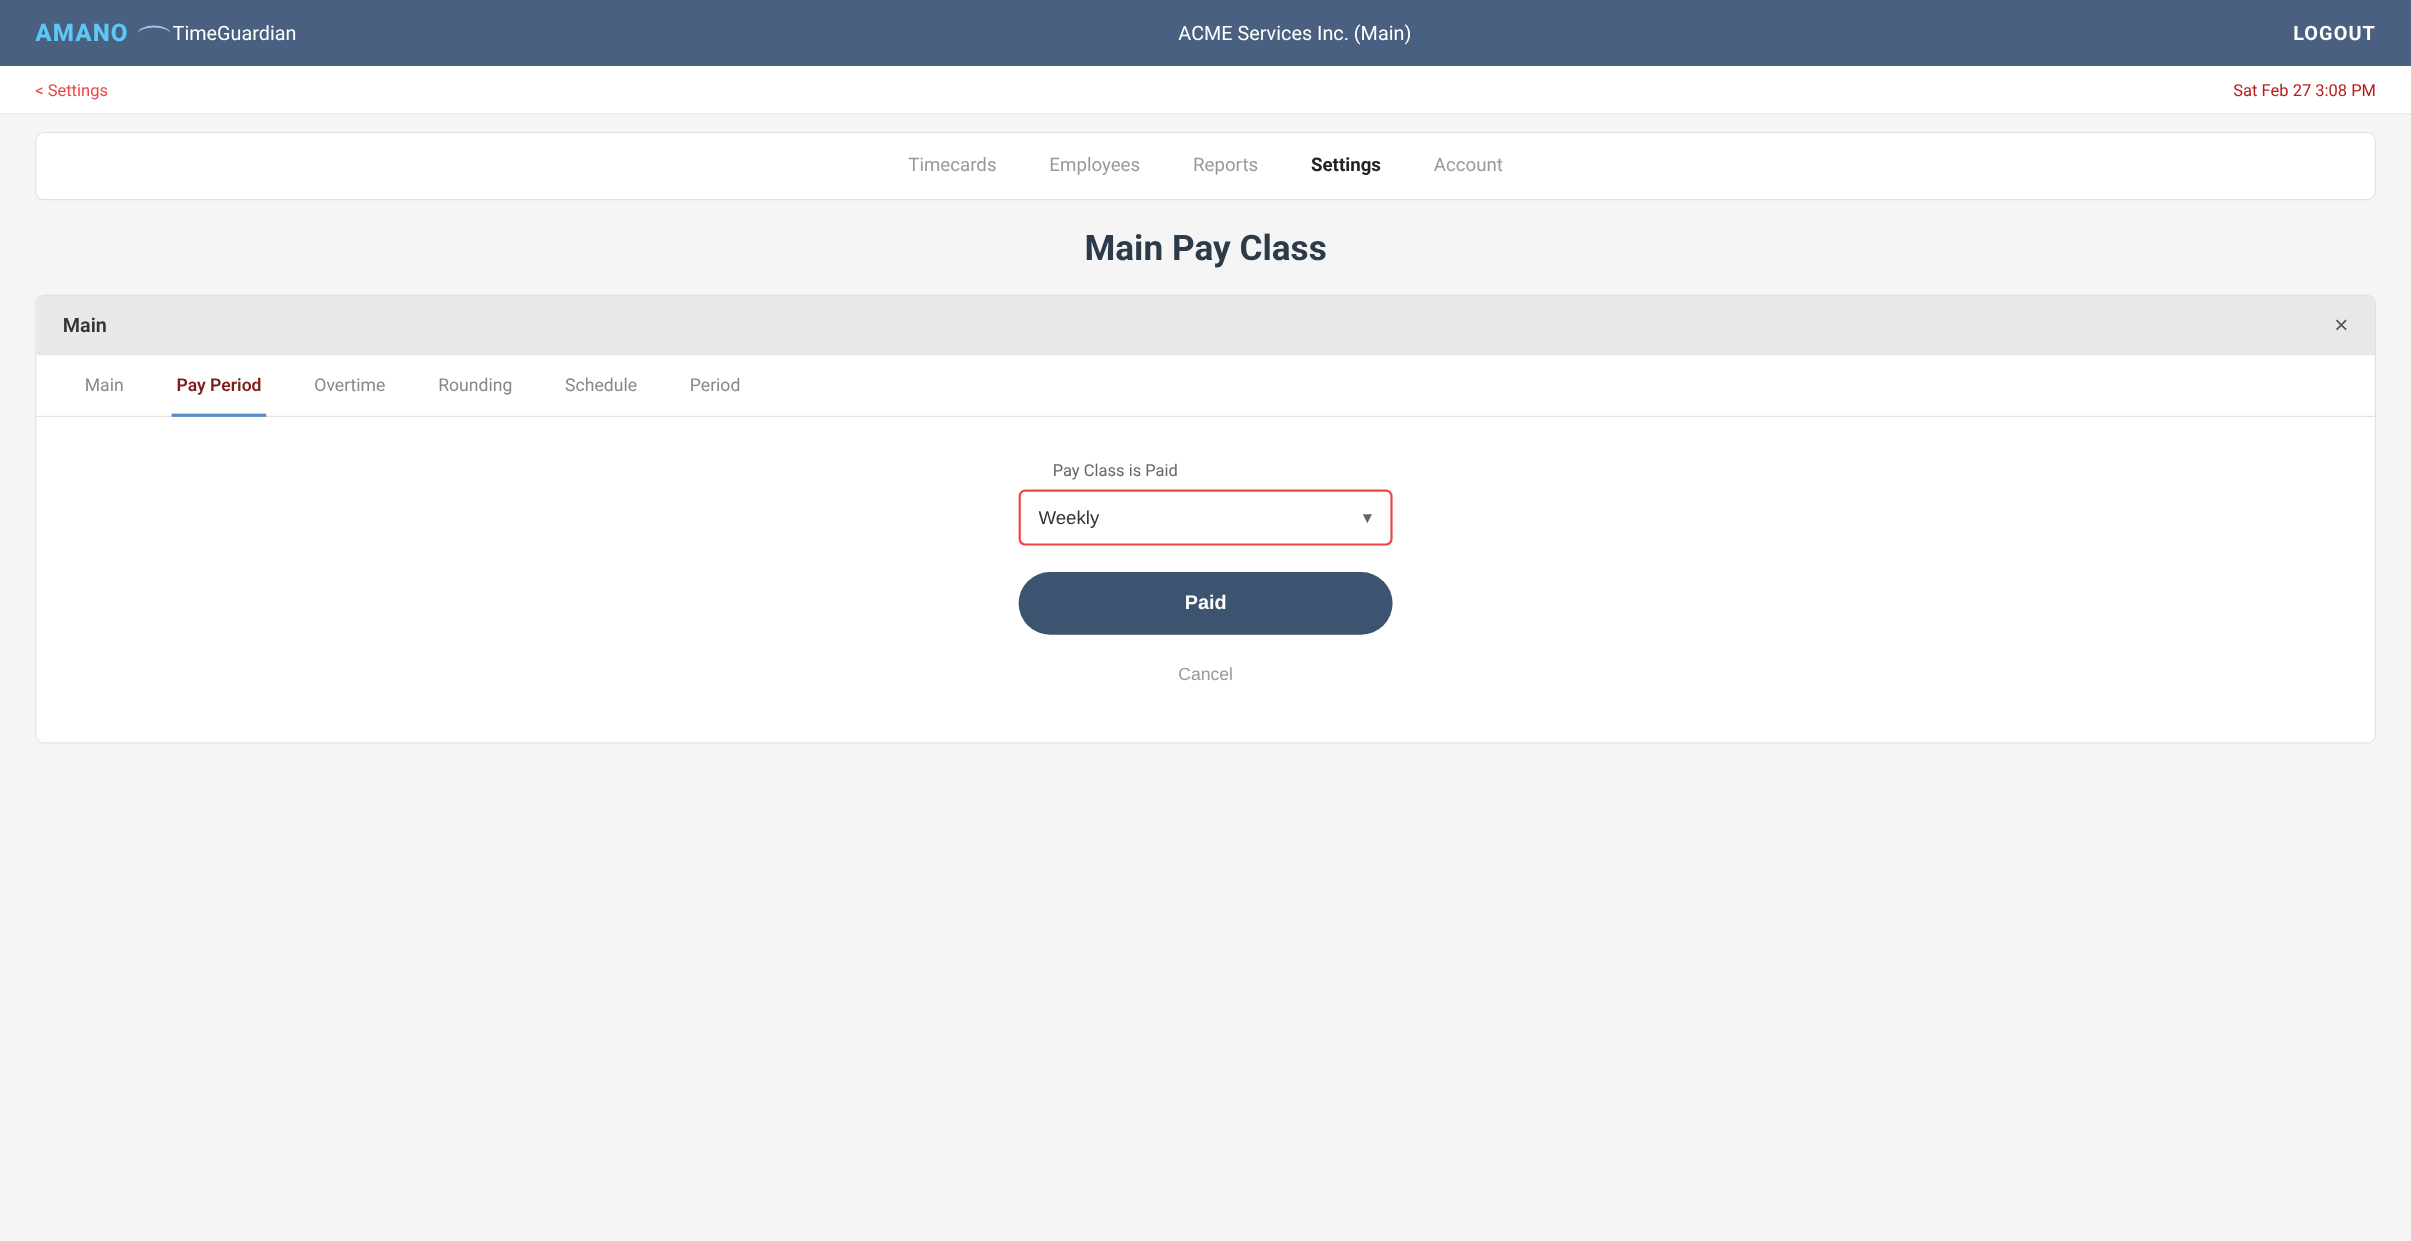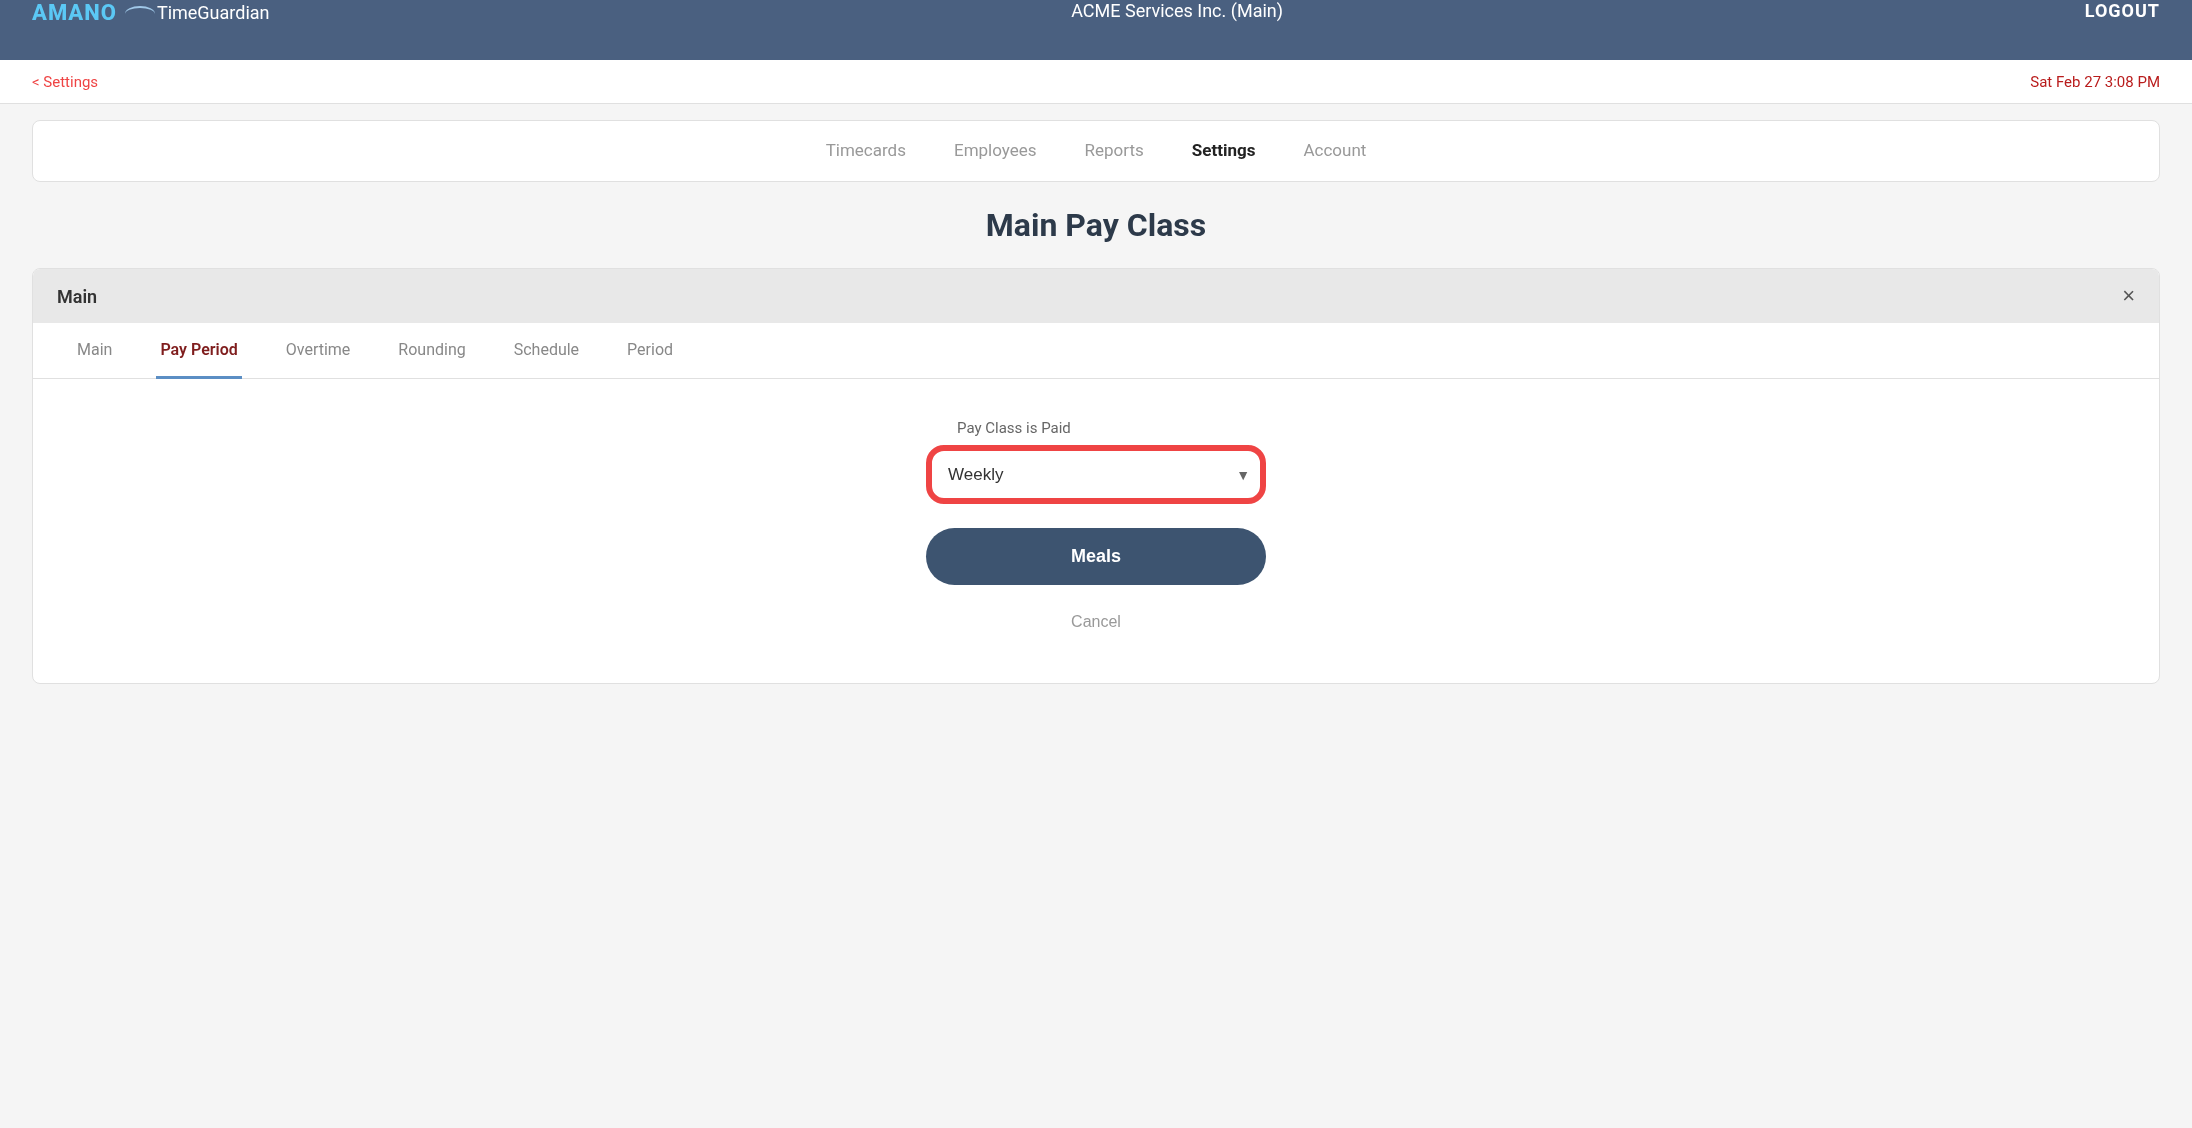--- a/index.html
+++ b/index.html
@@ -6,21 +6,21 @@
     body {
       font-family: -apple-system, BlinkMacSystemFont, 'Segoe UI', Roboto, sans-serif;
       background: #f5f5f5;
       min-height: 100vh;
     }
 
     
     .header {
       background: #4a6080;
       display: flex;
-      align-items: flex-start;
+      align-items: center;
       justify-content: space-between;
       padding: 0 32px;
       height: 60px;
     }
     .header-logo {
       display: flex;
       align-items: center;
       gap: 8px;
     }
     .logo-amano {
@@ -197,22 +197,22 @@
       margin-left: 31px;
     }
     .form-select-wrapper {
       position: relative;
     }
     .form-select {
       width: 100%;
       padding: 14px 48px 14px 16px;
       font-size: 17px;
       color: #333;
-      border: 6px solid #ef4444;
-      border-radius: 18px;
+      border: 2px solid #ef4444;
+      border-radius: 6px;
       appearance: none;
       background: #ffffff;
       cursor: pointer;
     }
     .select-arrow {
       position: absolute;
       right: 16px;
       top: 50%;
       transform: translateY(-50%);
       pointer-events: none;
@@ -295,18 +295,18 @@
           <select class="form-select">
             <option value="Weekly">Weekly</option>
             <option value="Bi-Weekly">Bi-Weekly</option>
             <option value="Semi-Monthly">Semi-Monthly</option>
             <option value="Monthly">Monthly</option>
           </select>
           <span class="select-arrow">▼</span>
         </div>
       </div>
 
-      <button class="save-button">Meals</button>
+      <button class="save-button">Paid</button>
       <button class="cancel-button">Cancel</button>
     </div>
   </div>
 
 </div>
 
 </body></html>

